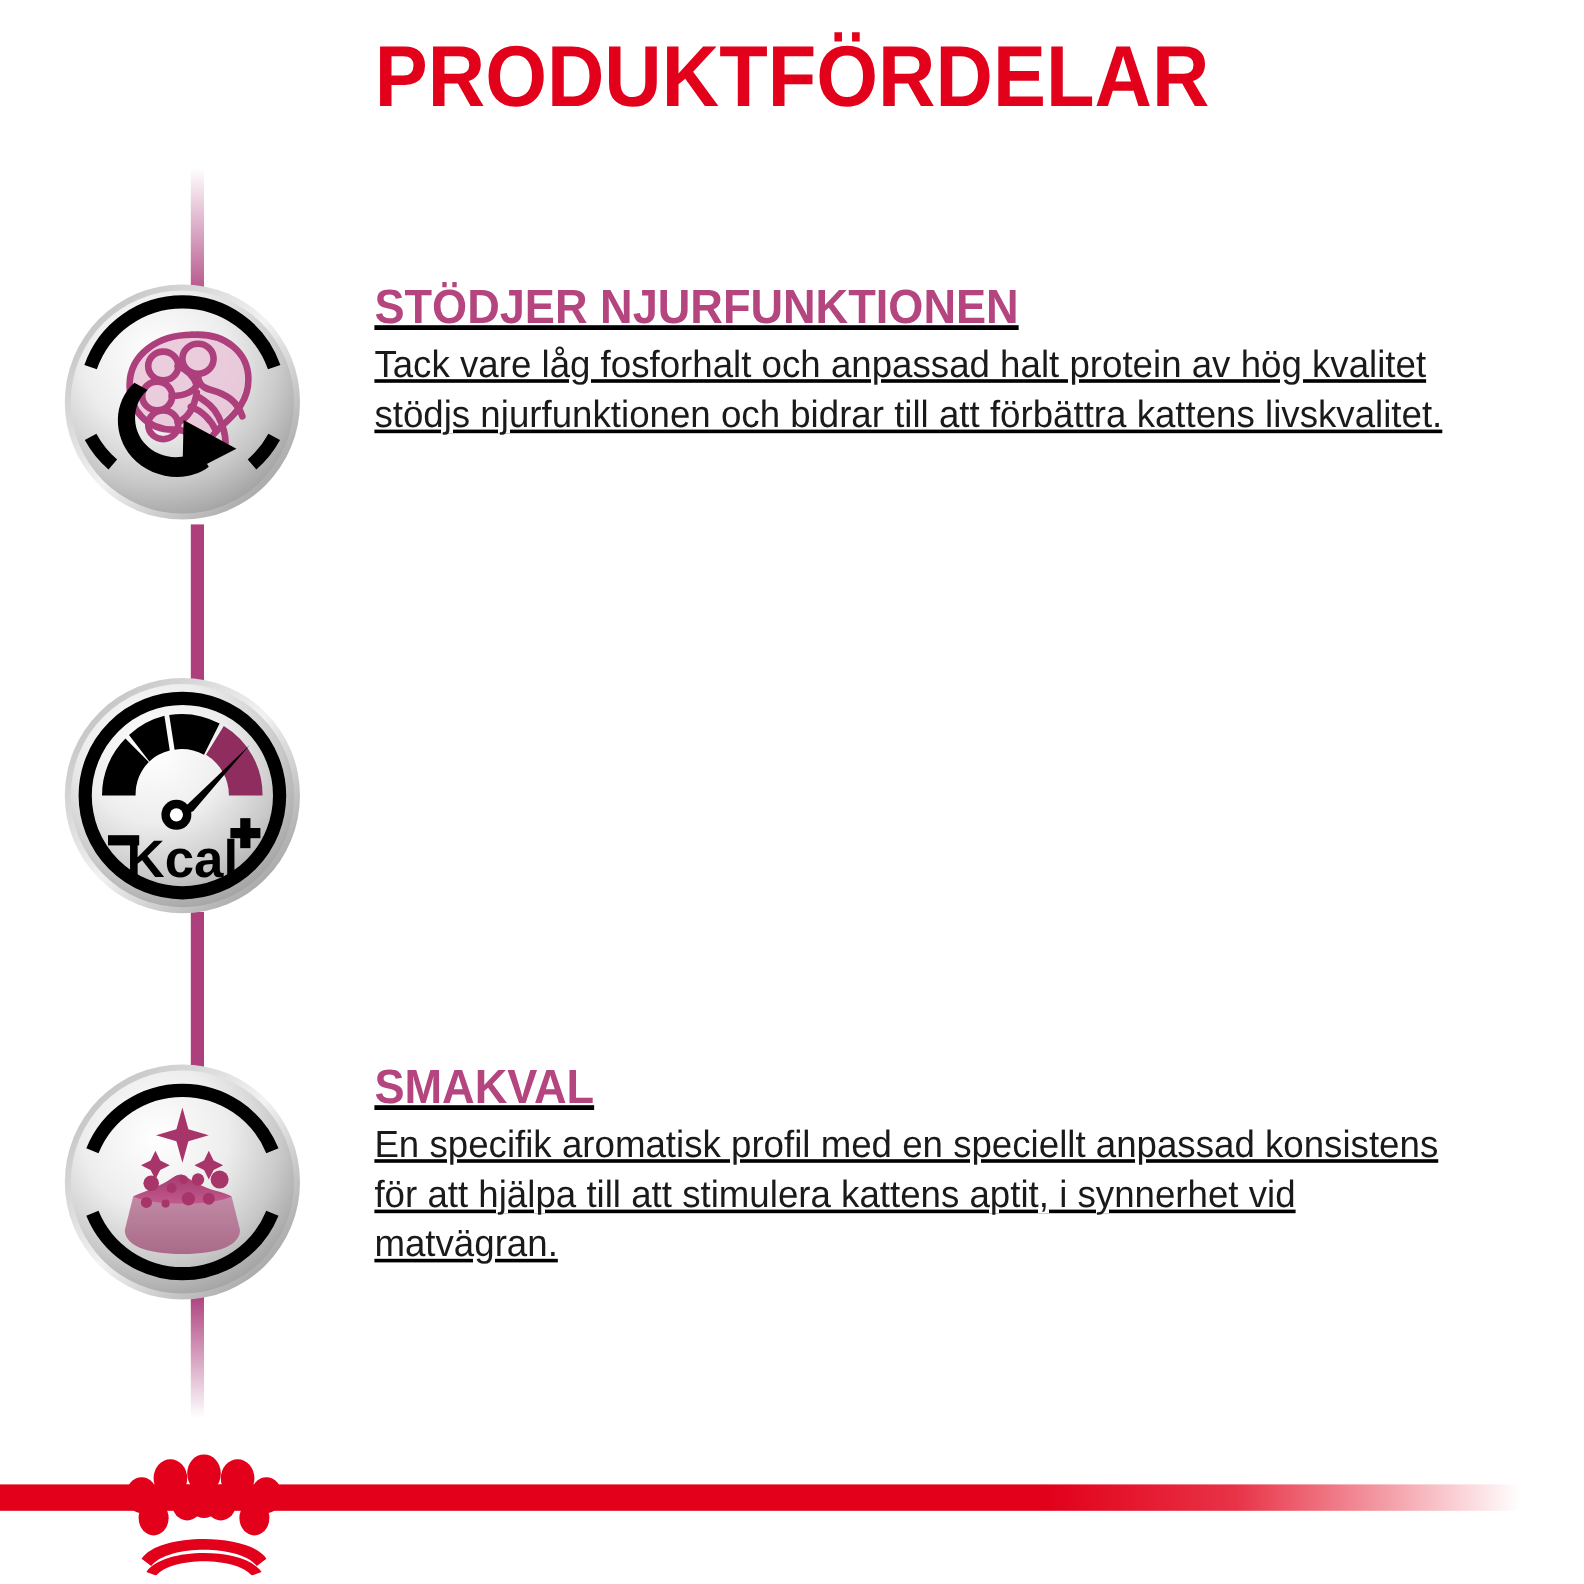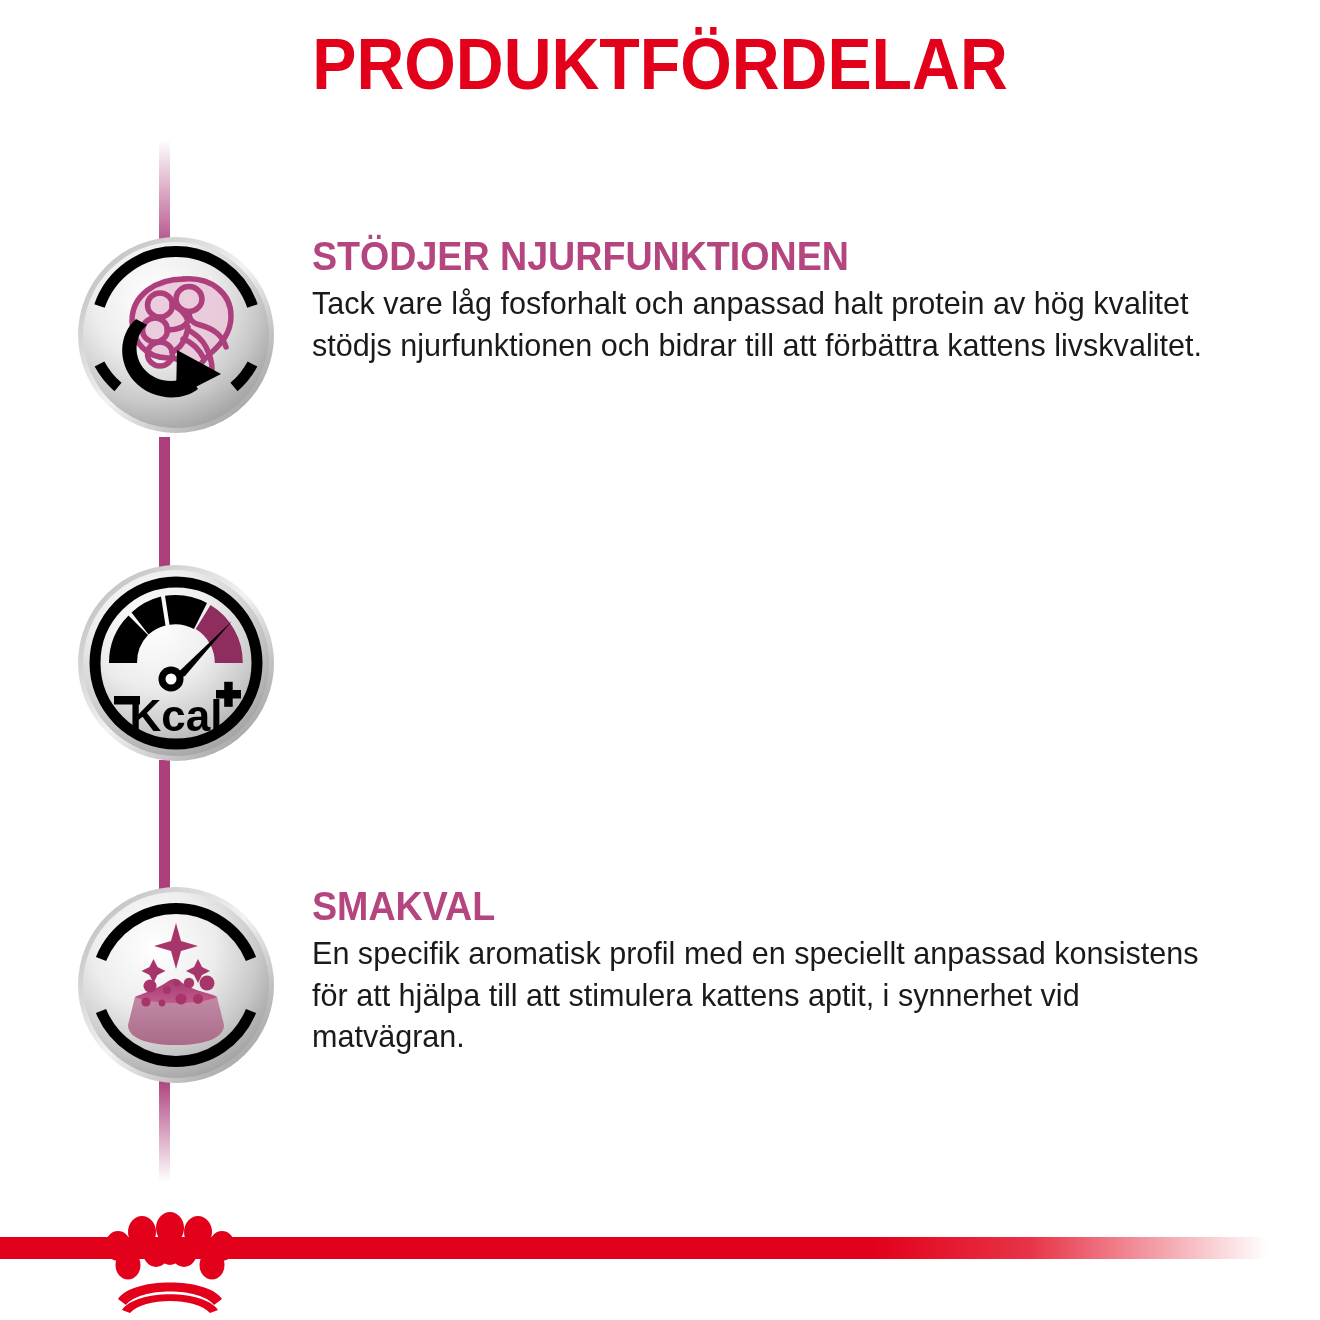--- a/index.html
+++ b/index.html
@@ -65,33 +65,34 @@
     left: 0;
     width: 1320px;
     height: 230px;
   }
   .benefit.row-1 { top: 235px; }
   .benefit.row-2 { top: 563px; }
   .benefit.row-3 { top: 885px; }
 
   .icon-badge {
     position: absolute;
-    left: 76px;
+    left: 52px;
     top: 0;
     width: 200px;
     height: 200px;
     text-align: center;
   }
   .icon-badge svg { display:block; width:200px; height:200px; }
 
   .benefit-text {
     position: absolute;
     left: 312px;
     top: 0px;
     width: 950px;
+    text-decoration: underline;
   }
   .benefit-heading {
     font-family: "Liberation Sans", sans-serif;
     font-weight: 700;
     font-size: 40px;
     color: #B4457E;
     letter-spacing: 0px;
     margin: 0 0 6px 0;
     transform: scaleX(0.94);
     transform-origin: left center;

